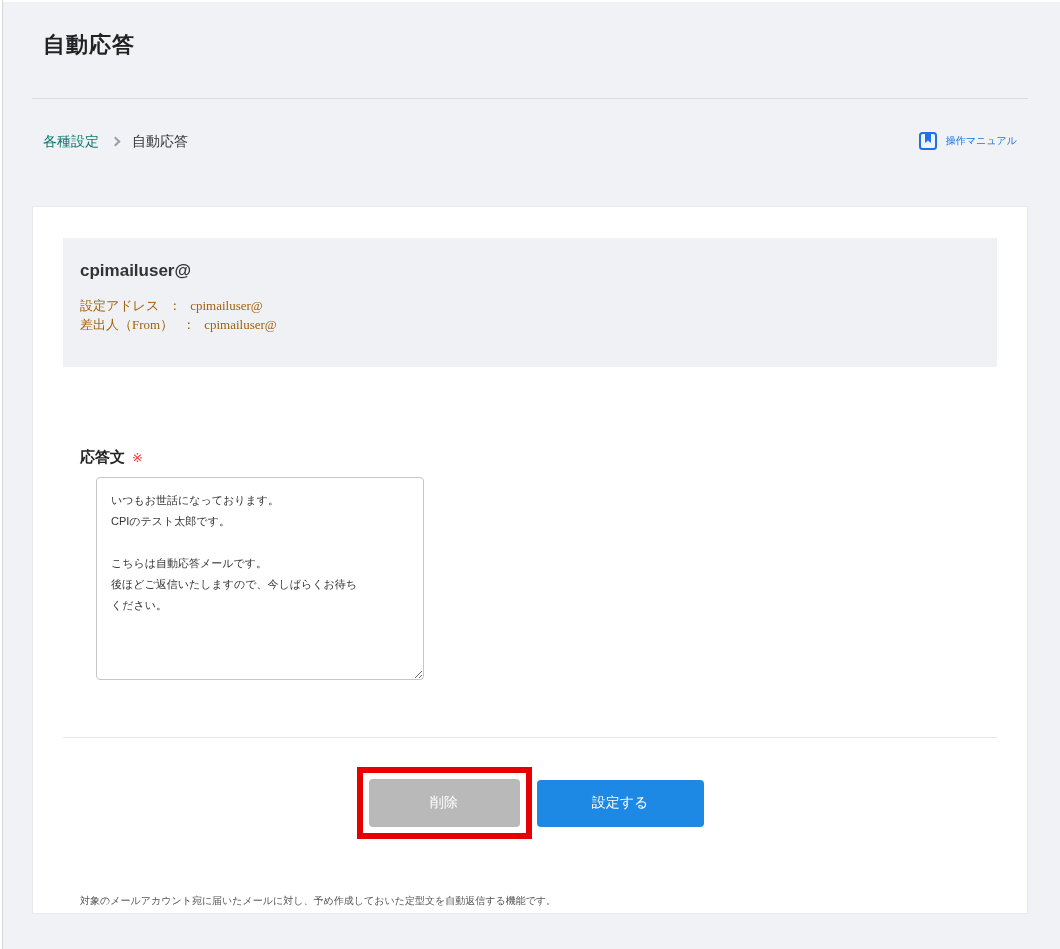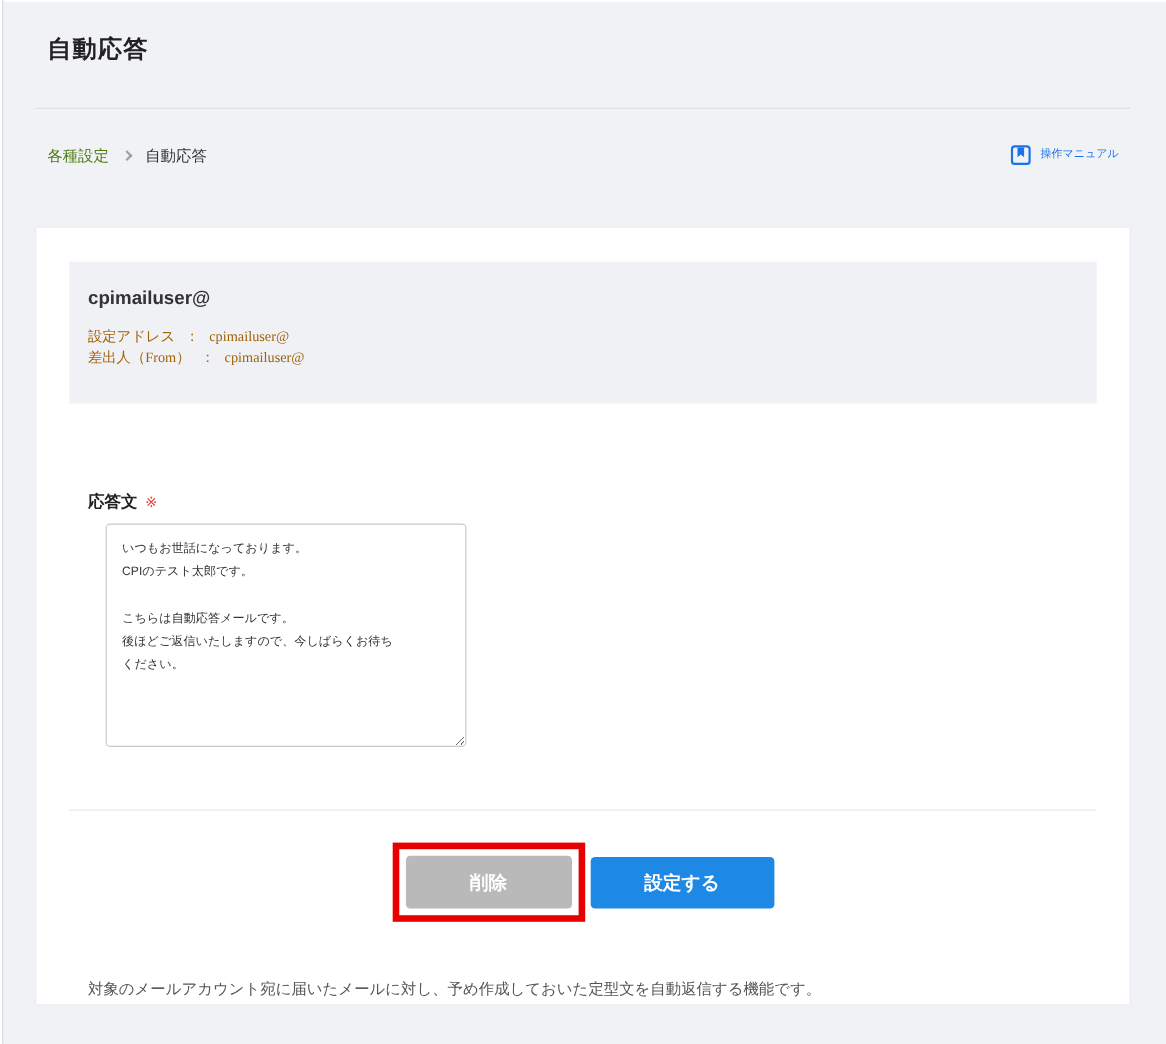--- a/index.html
+++ b/index.html
@@ -30,21 +30,21 @@
   .divider-top {
     margin-top: 39px;
     border-bottom: 1px solid #dcdde1;
   }
   .breadcrumb-row {
     display: flex; justify-content: space-between; align-items: center;
     padding: 32px 11px 0;
     font-size: 14px; line-height: 18px;
   }
   .breadcrumb { display: flex; align-items: center; gap: 13px; }
-  .breadcrumb-link { color: #4d7c0f; text-decoration: none; cursor: pointer; }
+  .breadcrumb-link { color: #0f766e; text-decoration: none; cursor: pointer; }
   .crumb-chevron {
     display: inline-block; width: 7px; height: 7px;
     border-top: 2px solid #9aa0a6; border-right: 2px solid #9aa0a6;
     transform: rotate(45deg); margin-top: 1px;
   }
   .breadcrumb-current { color: #333; }
   .manual-link {
     display: flex; align-items: center; gap: 8px;
     color: #1a73e8; text-decoration: none; cursor: pointer; font-size: 10px;
   }
@@ -92,29 +92,29 @@
     display: flex; justify-content: center; align-items: center;
     margin-top: 29px;
   }
   .annotation-box {
     border: 6px solid #e60000;
     padding: 6px;
     background: #ffffff;
   }
   .btn {
     display: inline-block; border: none; border-radius: 4px;
-    font-size: 17px; font-weight: bold; color: #ffffff;
+    font-size: 14px; font-weight: normal; color: #ffffff;
     font-family: "Liberation Sans", "DejaVu Sans", sans-serif;
     cursor: pointer;
   }
   .btn-delete { width: 151px; height: 48px; background: #b9b9b9; }
   .btn-submit { width: 167px; height: 47px; background: #1e88e5; margin-left: 5px; }
   .footer-note {
     margin-top: 53px; padding: 0 47px;
-    font-size: 14px; line-height: 17px; color: #555;
+    font-size: 10px; line-height: 17px; color: #555;
   }
 </style>
 </head>
 <body>
 
 <div class="top-strip"></div>
 <div class="left-strip"></div>
 
 <div class="container">
 

